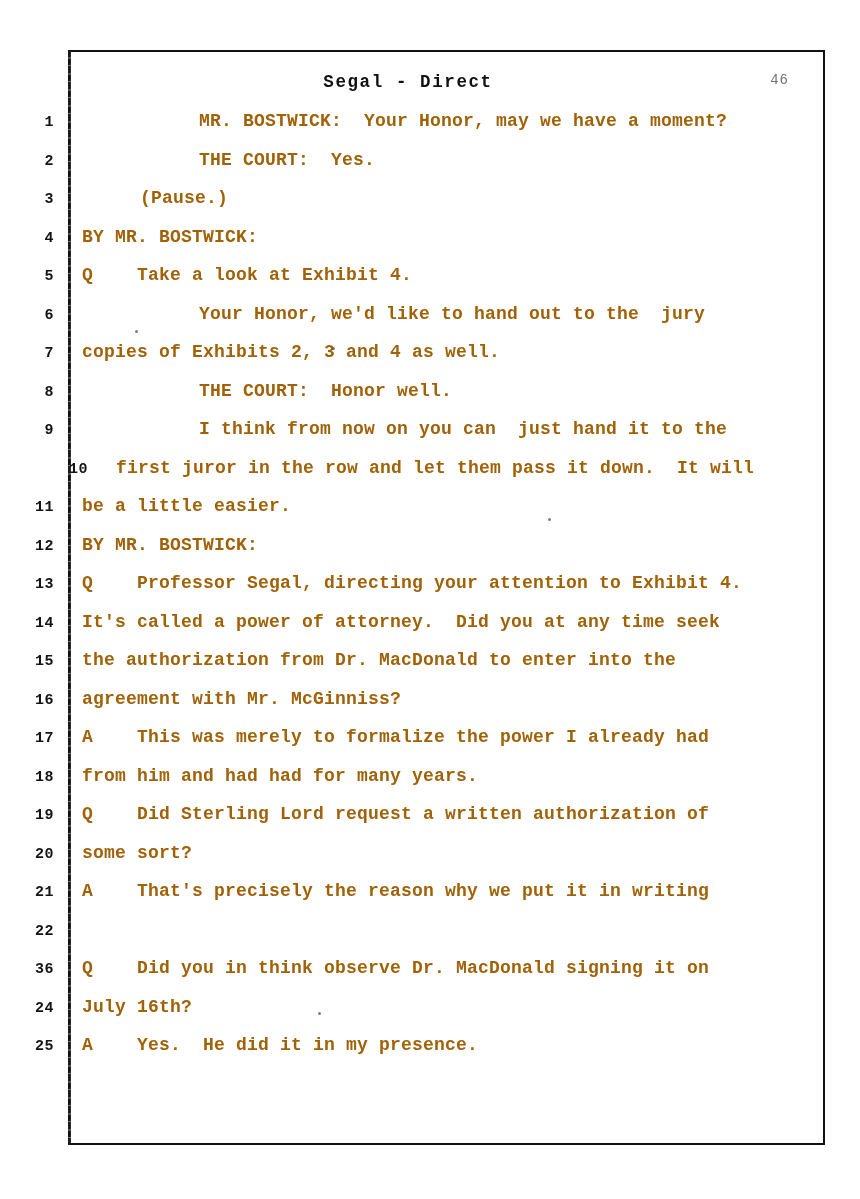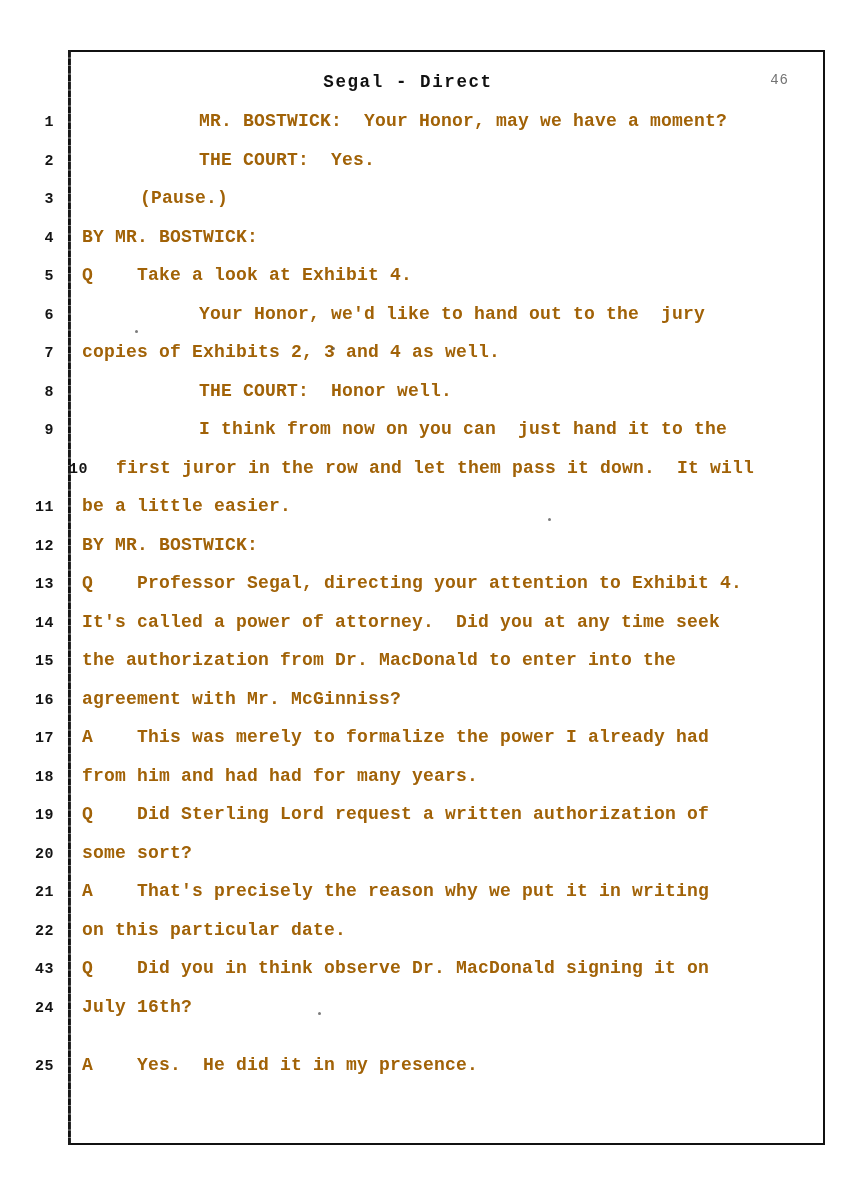--- a/index.html
+++ b/index.html
@@ -224,31 +224,30 @@
       <div class="tline" style="top: 842.5px;">
         <div class="lineno">20</div>
         <div class="ltext ind0">some sort?</div>
       </div>
       <div class="tline" style="top: 881px;">
         <div class="lineno">21</div>
         <div class="ltext ind0">A    That's precisely the reason why we put it in writing</div>
       </div>
       <div class="tline" style="top: 919.5px;">
         <div class="lineno">22</div>
-        <div class="ltext ind0">on this particular date.</div>
       </div>
       <div class="tline" style="top: 958px;">
-        <div class="lineno">43</div>
+        <div class="lineno">36</div>
         <div class="ltext ind0">Q    Did you in think observe Dr. MacDonald signing it on</div>
       </div>
       <div class="tline" style="top: 996.5px; padding-left: 8px;">
         <div class="lineno">24</div>
         <div class="ltext ind0">July 16th?</div>
       </div>
-      <div class="tline" style="top: 1035px; margin-top: 20px;">
+      <div class="tline" style="top: 1035px;">
         <div class="lineno">25</div>
         <div class="ltext ind0">A    Yes.  He did it in my presence.</div>
       </div>
     </div>
 
   <div class="speck" style="left:135px; top:330px; width:3px; height:3px;"></div>
   <div class="speck" style="left:332px; top:347px; width:3px; height:3px;"></div>
   <div class="speck" style="left:548px; top:518px; width:3px; height:3px;"></div>
   <div class="speck" style="left:318px; top:1012px; width:3px; height:3px;"></div>
 

